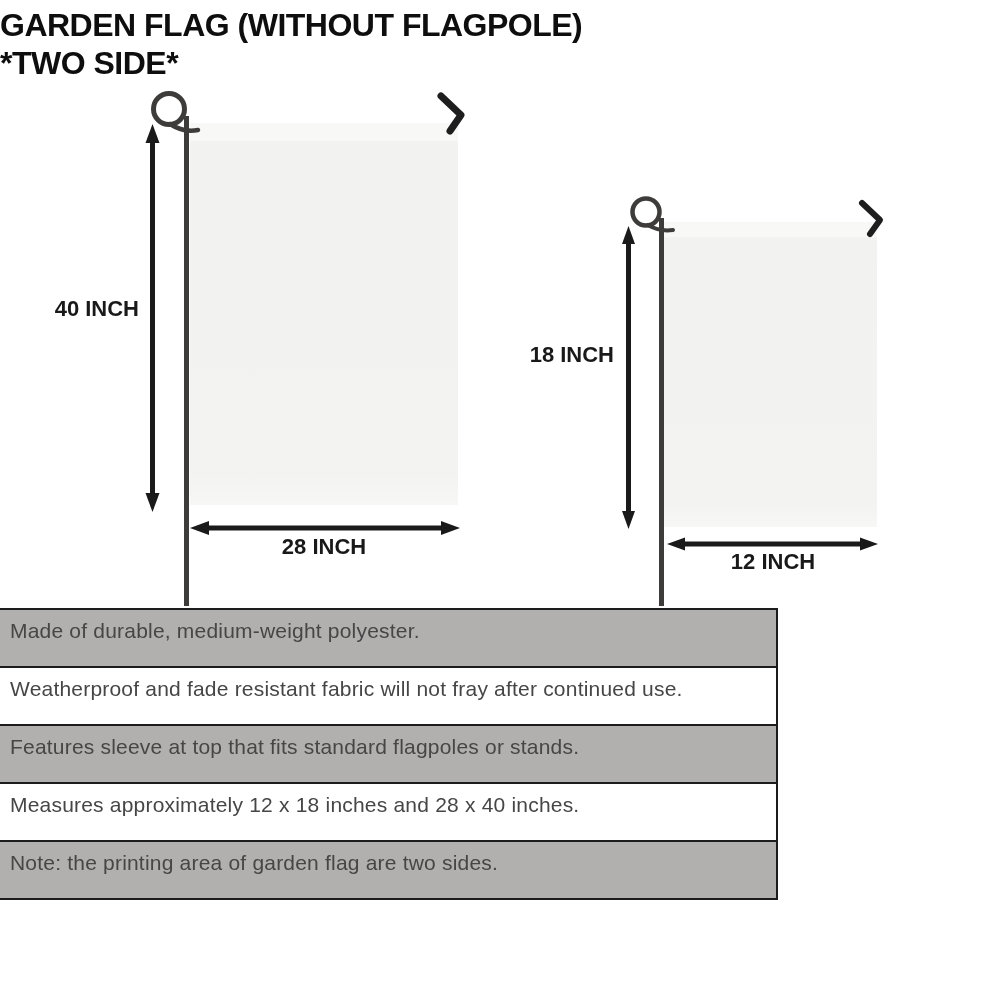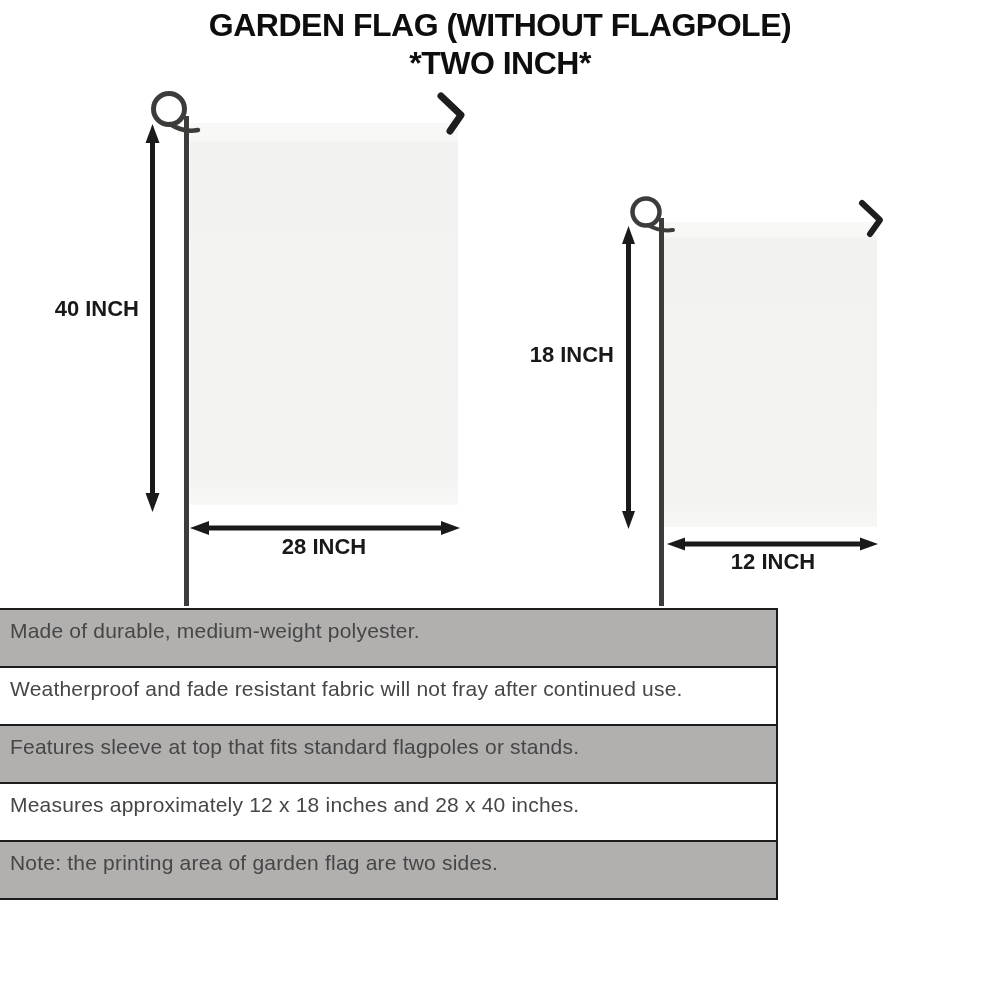--- a/index.html
+++ b/index.html
@@ -1,21 +1,21 @@
 <!DOCTYPE html>
 <html><head>
 <meta charset="utf-8">
 <style>
   html,body{margin:0;padding:0;}
   body{
     width:1000px;height:1000px;position:relative;background:#ffffff;
     font-family:"Liberation Sans",sans-serif;overflow:hidden;
   }
   .title-block{
-    position:absolute;top:6px;left:0;width:1000px;text-align:center;
+    position:absolute;top:6px;left:0;width:1000px;
     color:#0e0e0e;font-weight:bold;letter-spacing:-0.5px;line-height:38px;
   }
   .title-line1{font-size:32px;}
   .title-line2{font-size:32px;}
   .diagram-svg{position:absolute;top:0;left:0;}
   .dim-label{
     font-family:"Liberation Sans",sans-serif;font-weight:bold;
     font-size:22px;fill:#191919;
   }
   .features{position:absolute;top:608px;left:-2px;width:780px;}
@@ -26,21 +26,21 @@
   }
   .feature-row:first-child{margin-top:0;}
   .row-gray{background:#b2b0af;}
   .row-white{background:#ffffff;}
 </style>
 </head>
 <body>
 
 <div class="title-block">
   <div class="title-line1">GARDEN FLAG (WITHOUT FLAGPOLE)</div>
-  <div class="title-line2">*TWO INCH*</div>
+  <div class="title-line2">*TWO SIDE*</div>
 </div>
 
 <svg class="diagram-svg" width="1000" height="1000" viewBox="0 0 1000 1000">
   <defs>
     <linearGradient id="fabricL" x1="0" y1="0" x2="0" y2="1">
       <stop offset="0" stop-color="#f7f7f6"></stop>
       <stop offset="0.06" stop-color="#f2f2f1"></stop>
       <stop offset="0.92" stop-color="#f3f3f2"></stop>
       <stop offset="1" stop-color="#f7f7f6"></stop>
     </linearGradient>

